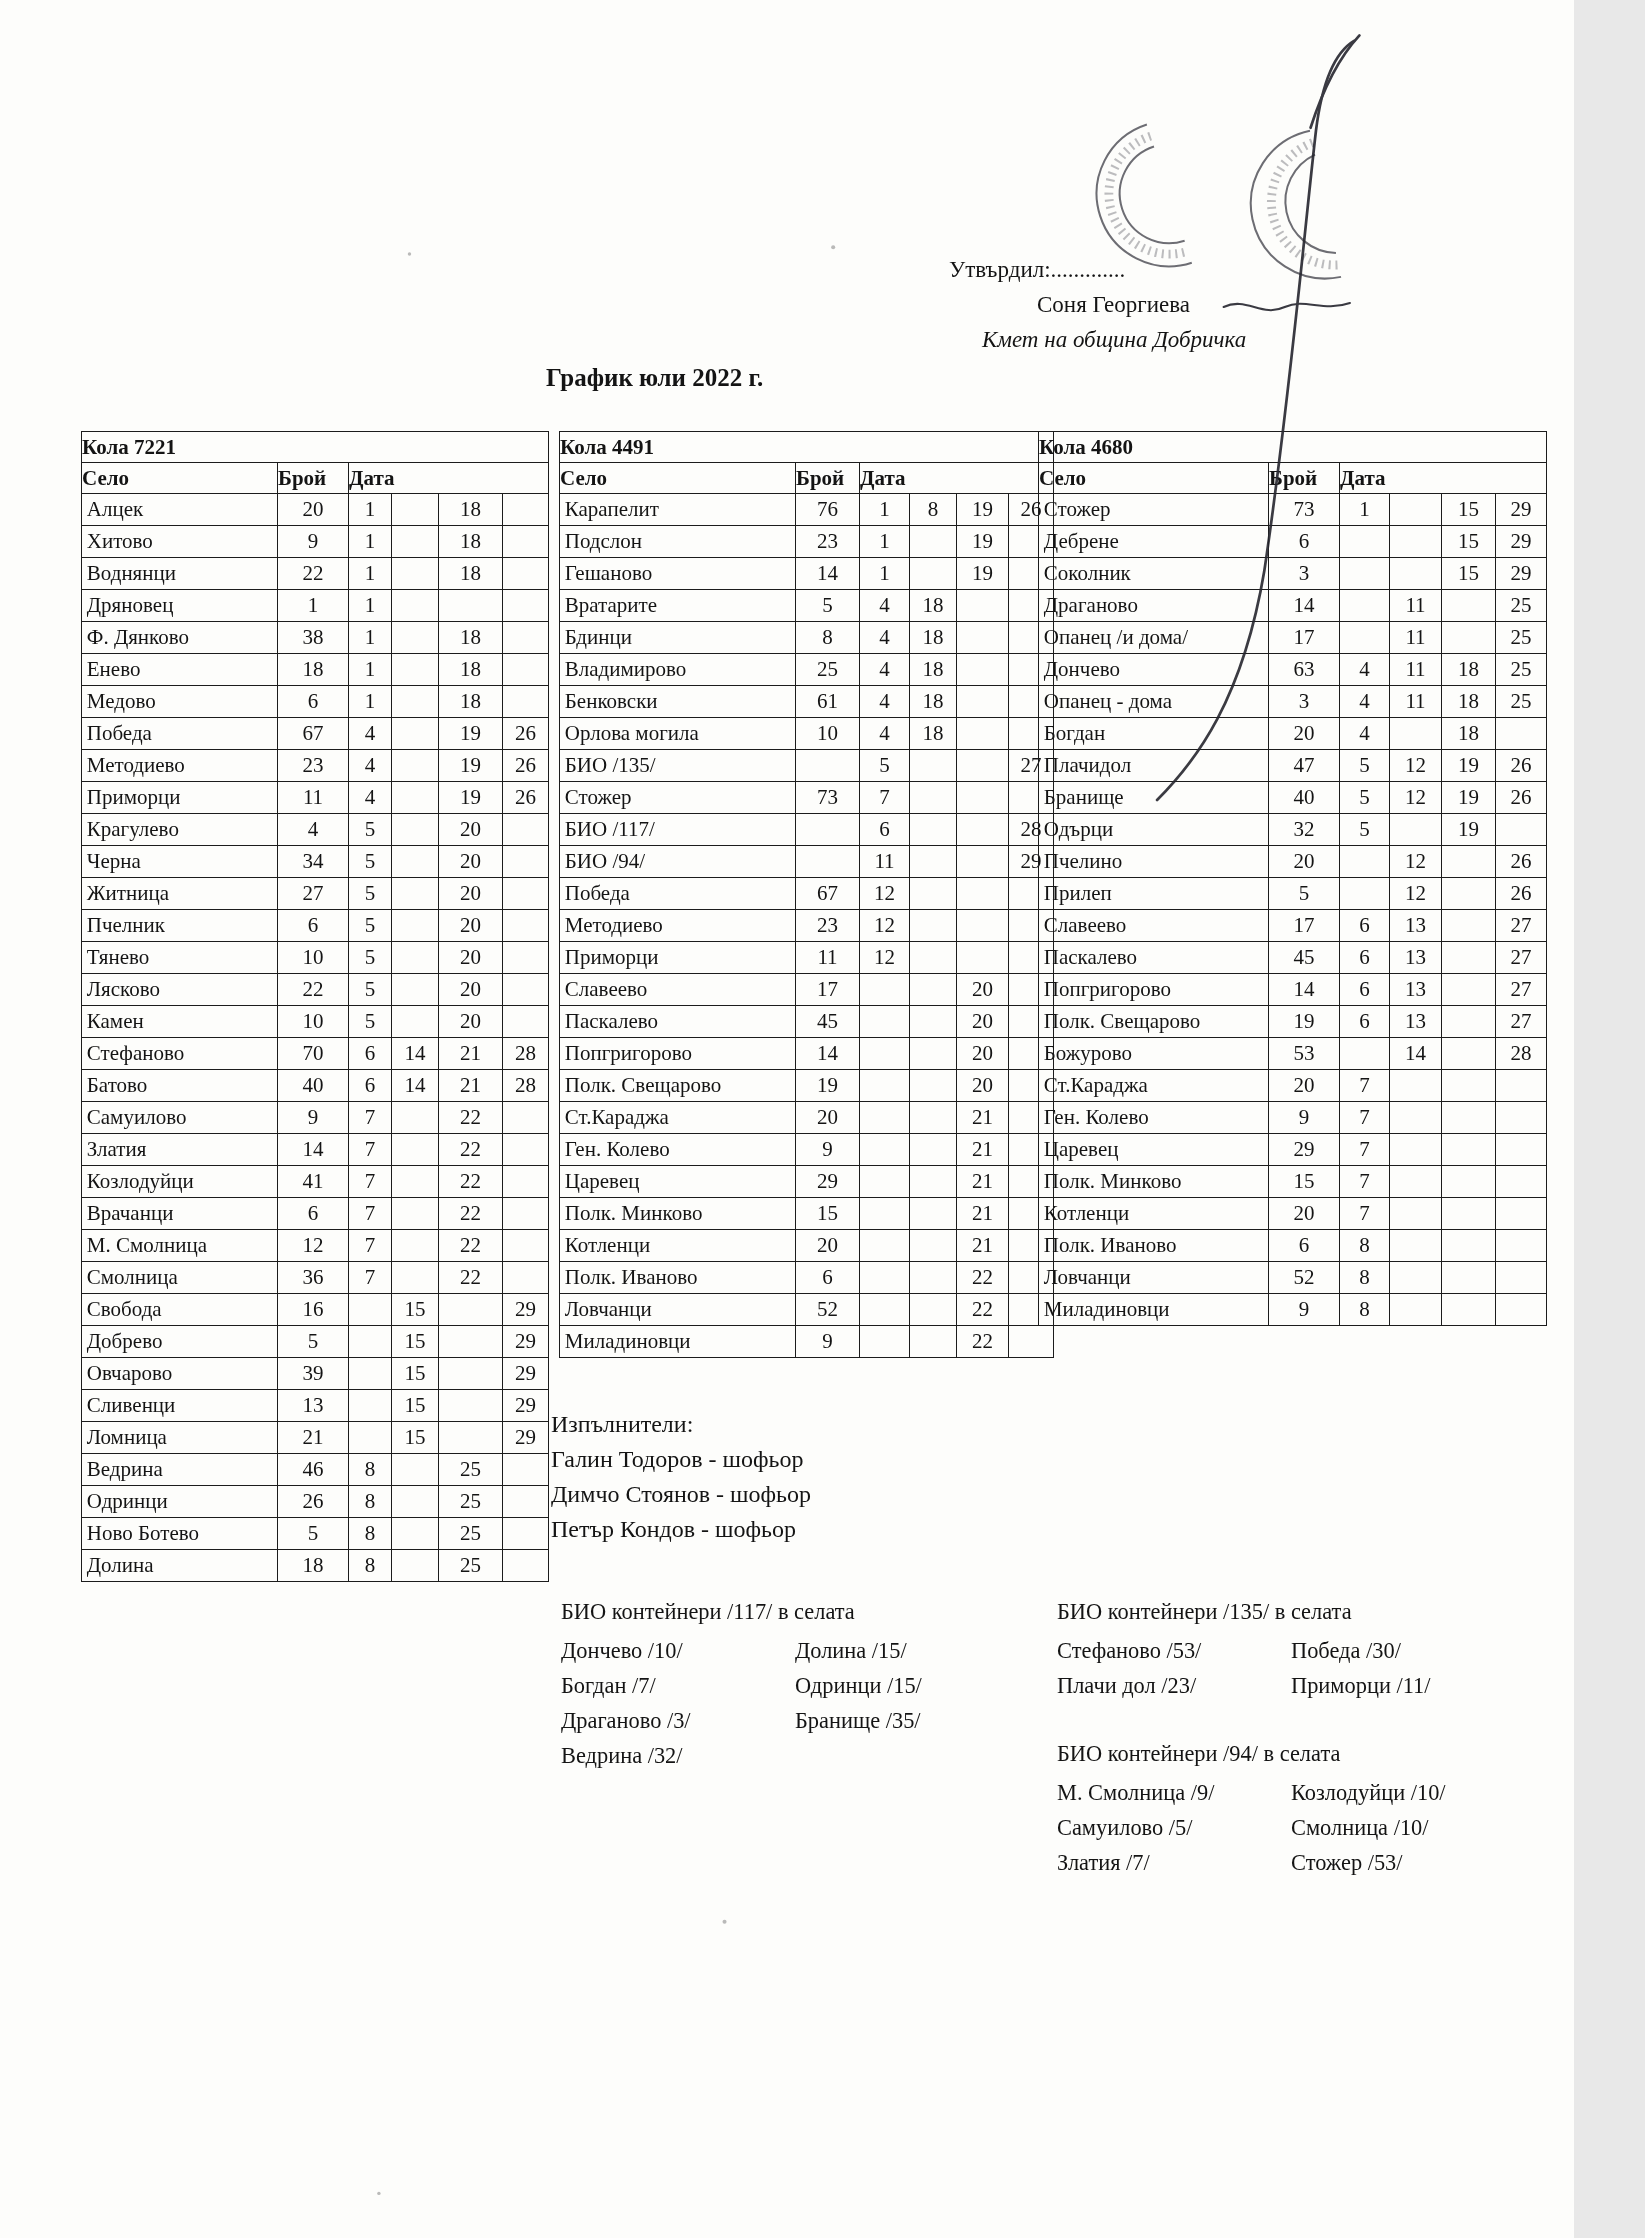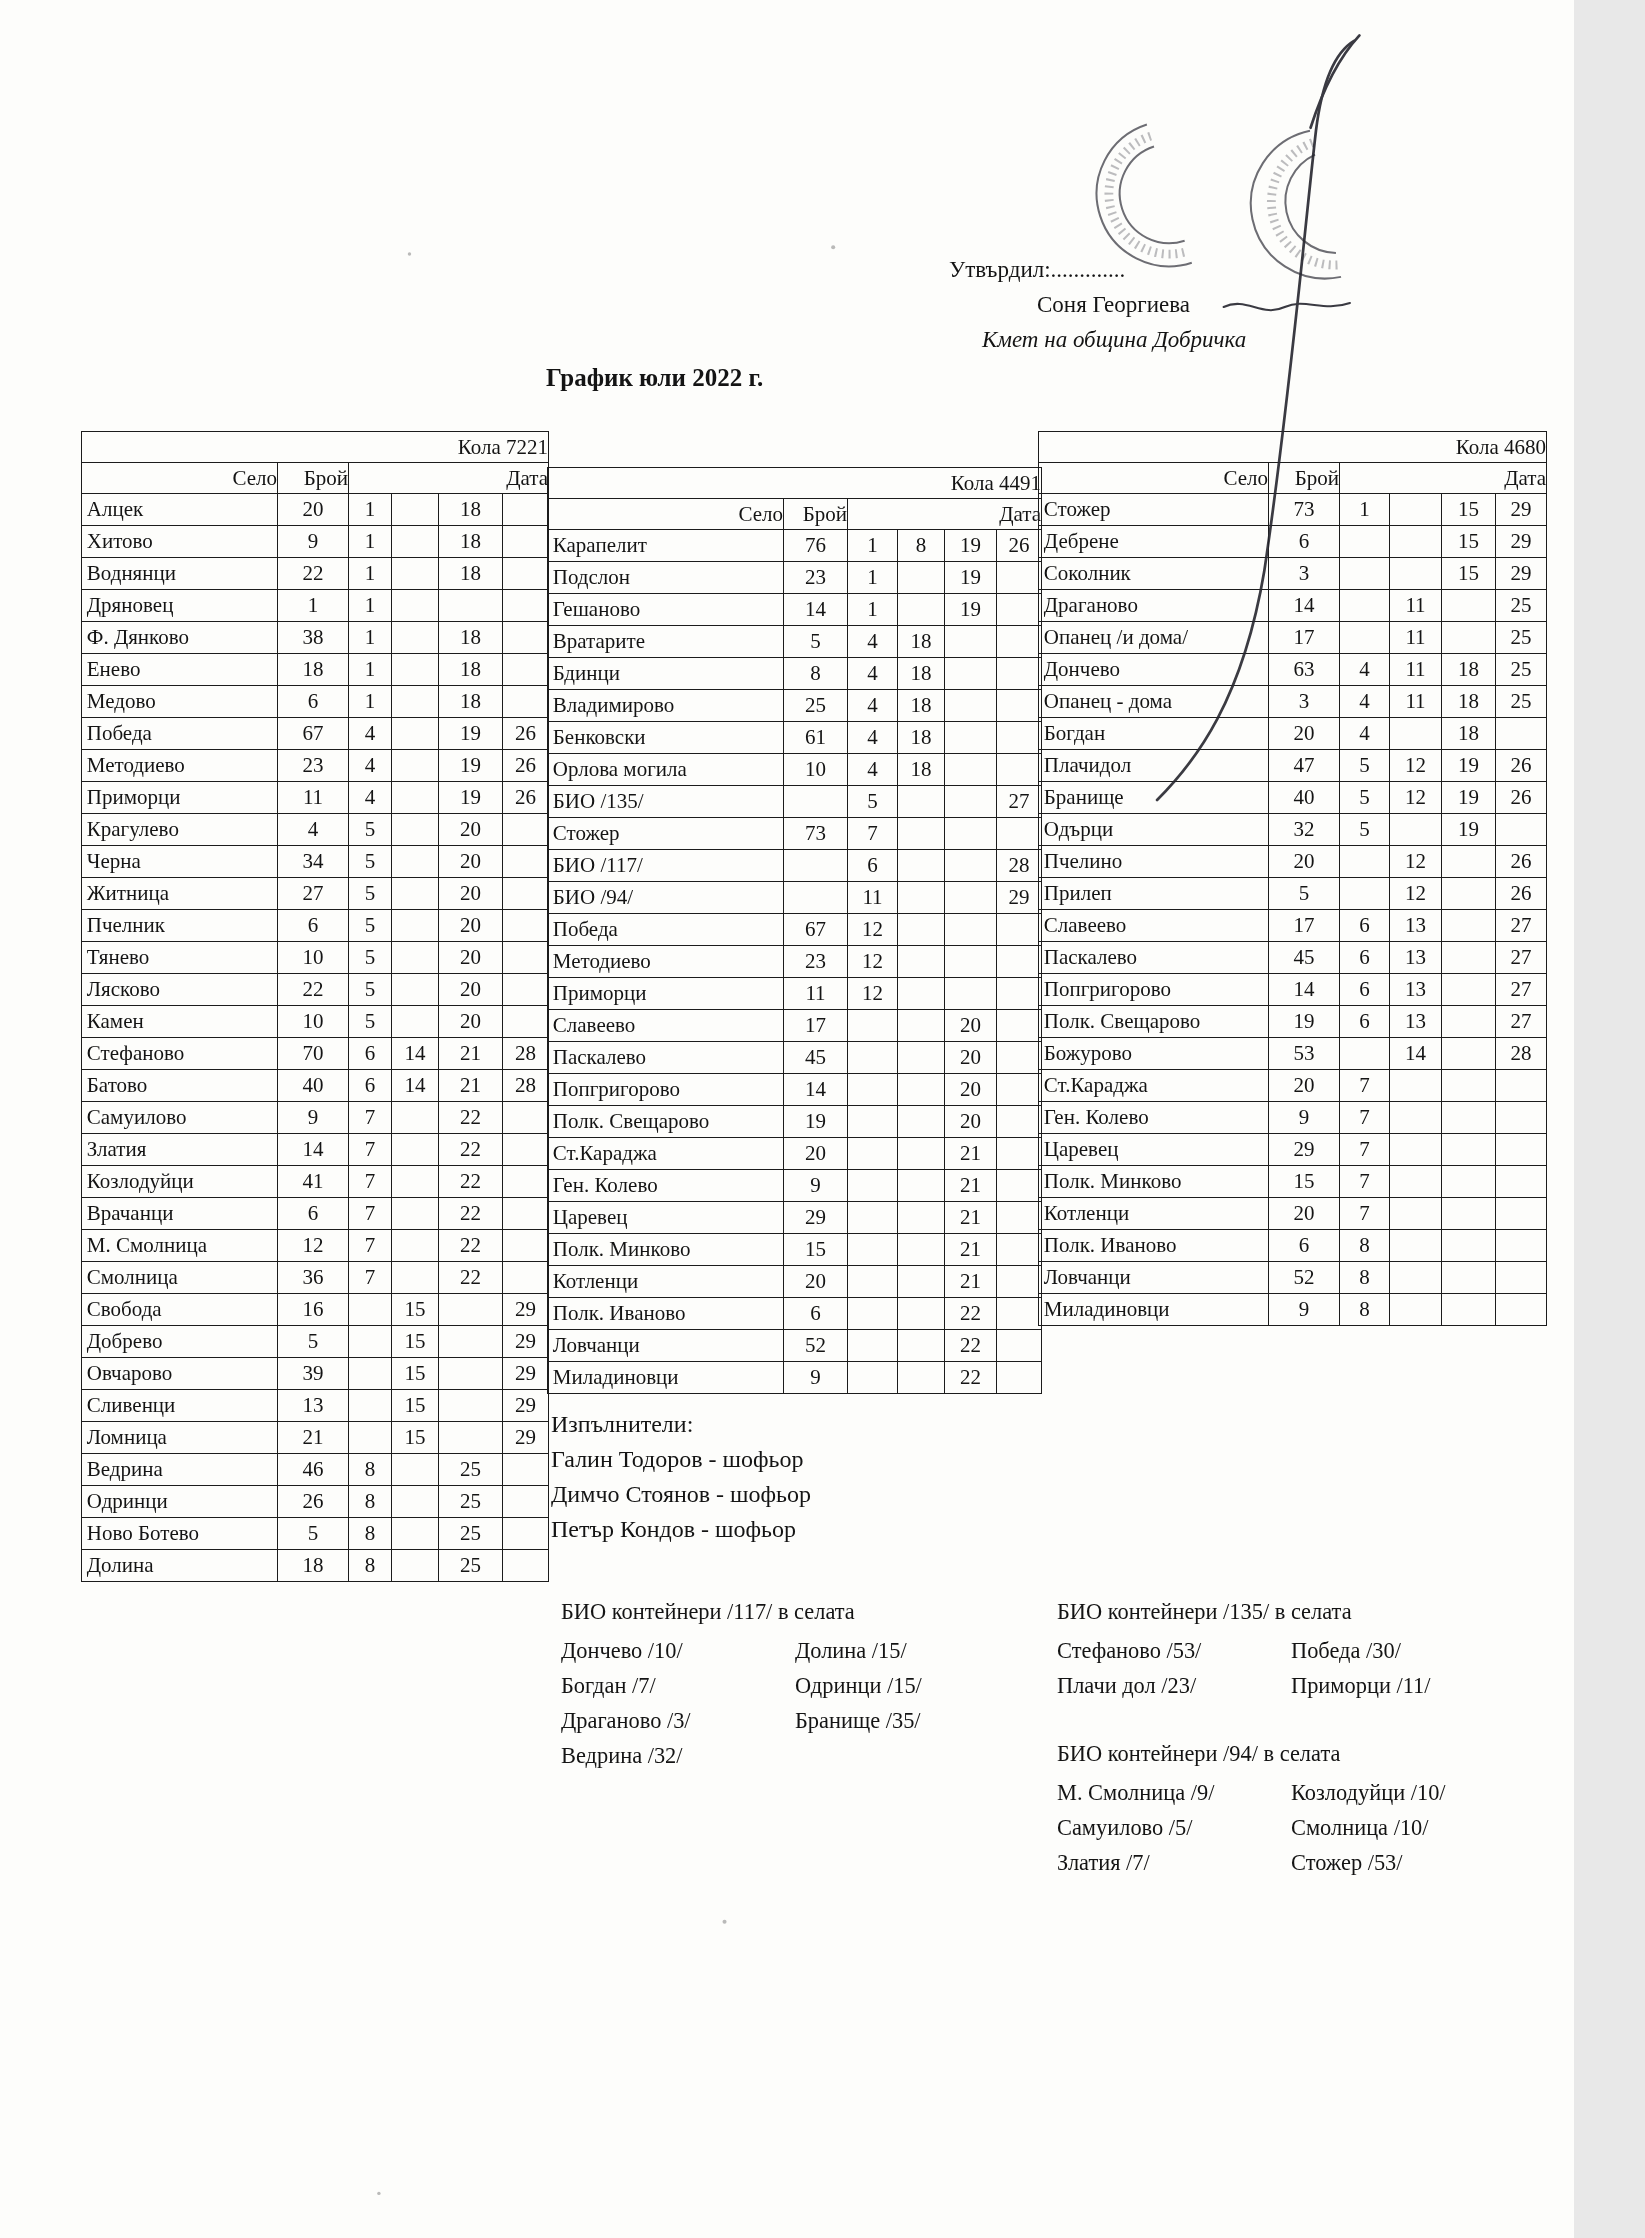--- a/index.html
+++ b/index.html
@@ -11,26 +11,26 @@
   .approve-label{position:absolute;left:949px;top:257px;font-size:23px;}
   .approve-name{position:absolute;left:1037px;top:292px;font-size:23px;text-align:right;}
   .approve-role{position:absolute;left:982px;top:327px;font-size:23px;font-style:italic;}
   .doc-title{position:absolute;left:546px;top:364px;font-size:25px;font-weight:bold;}
   
   table.sched{position:absolute;border-collapse:collapse;table-layout:fixed;z-index:2;background:transparent;}
   table.sched th,table.sched td{
     border:1.4px solid #1c1c1c;font-size:21px;line-height:1.05;
     overflow:hidden;white-space:nowrap;padding:0;
   }
-  table.sched th{height:30px;font-weight:normal;text-align:right;}
+  table.sched th{height:30px;font-weight:bold;text-align:left;}
   table.sched td{height:31px;}
   table.sched td.selo{text-align:left;padding-left:4.8px;}
   table.sched td.num{text-align:center;padding:0 1.4px;}
   #t1{left:81px;top:431px;}
-  #t2{left:547px;top:431px;margin-top:36px;}
+  #t2{left:559px;top:431px;}
   #t3{left:1038px;top:431px;}
   
   .exec-block{position:absolute;left:551px;top:1407px;font-size:24px;line-height:35px;z-index:2;}
   
   .bio-block{position:absolute;font-size:22.4px;line-height:35px;z-index:2;}
   .bio-title{margin-bottom:4.1px;}
   .bio-cols{display:flex;}
   .bio-col{min-width:234px;}
   #bio117{left:561px;top:1594px;}
   #bio135{left:1057px;top:1594px;}

